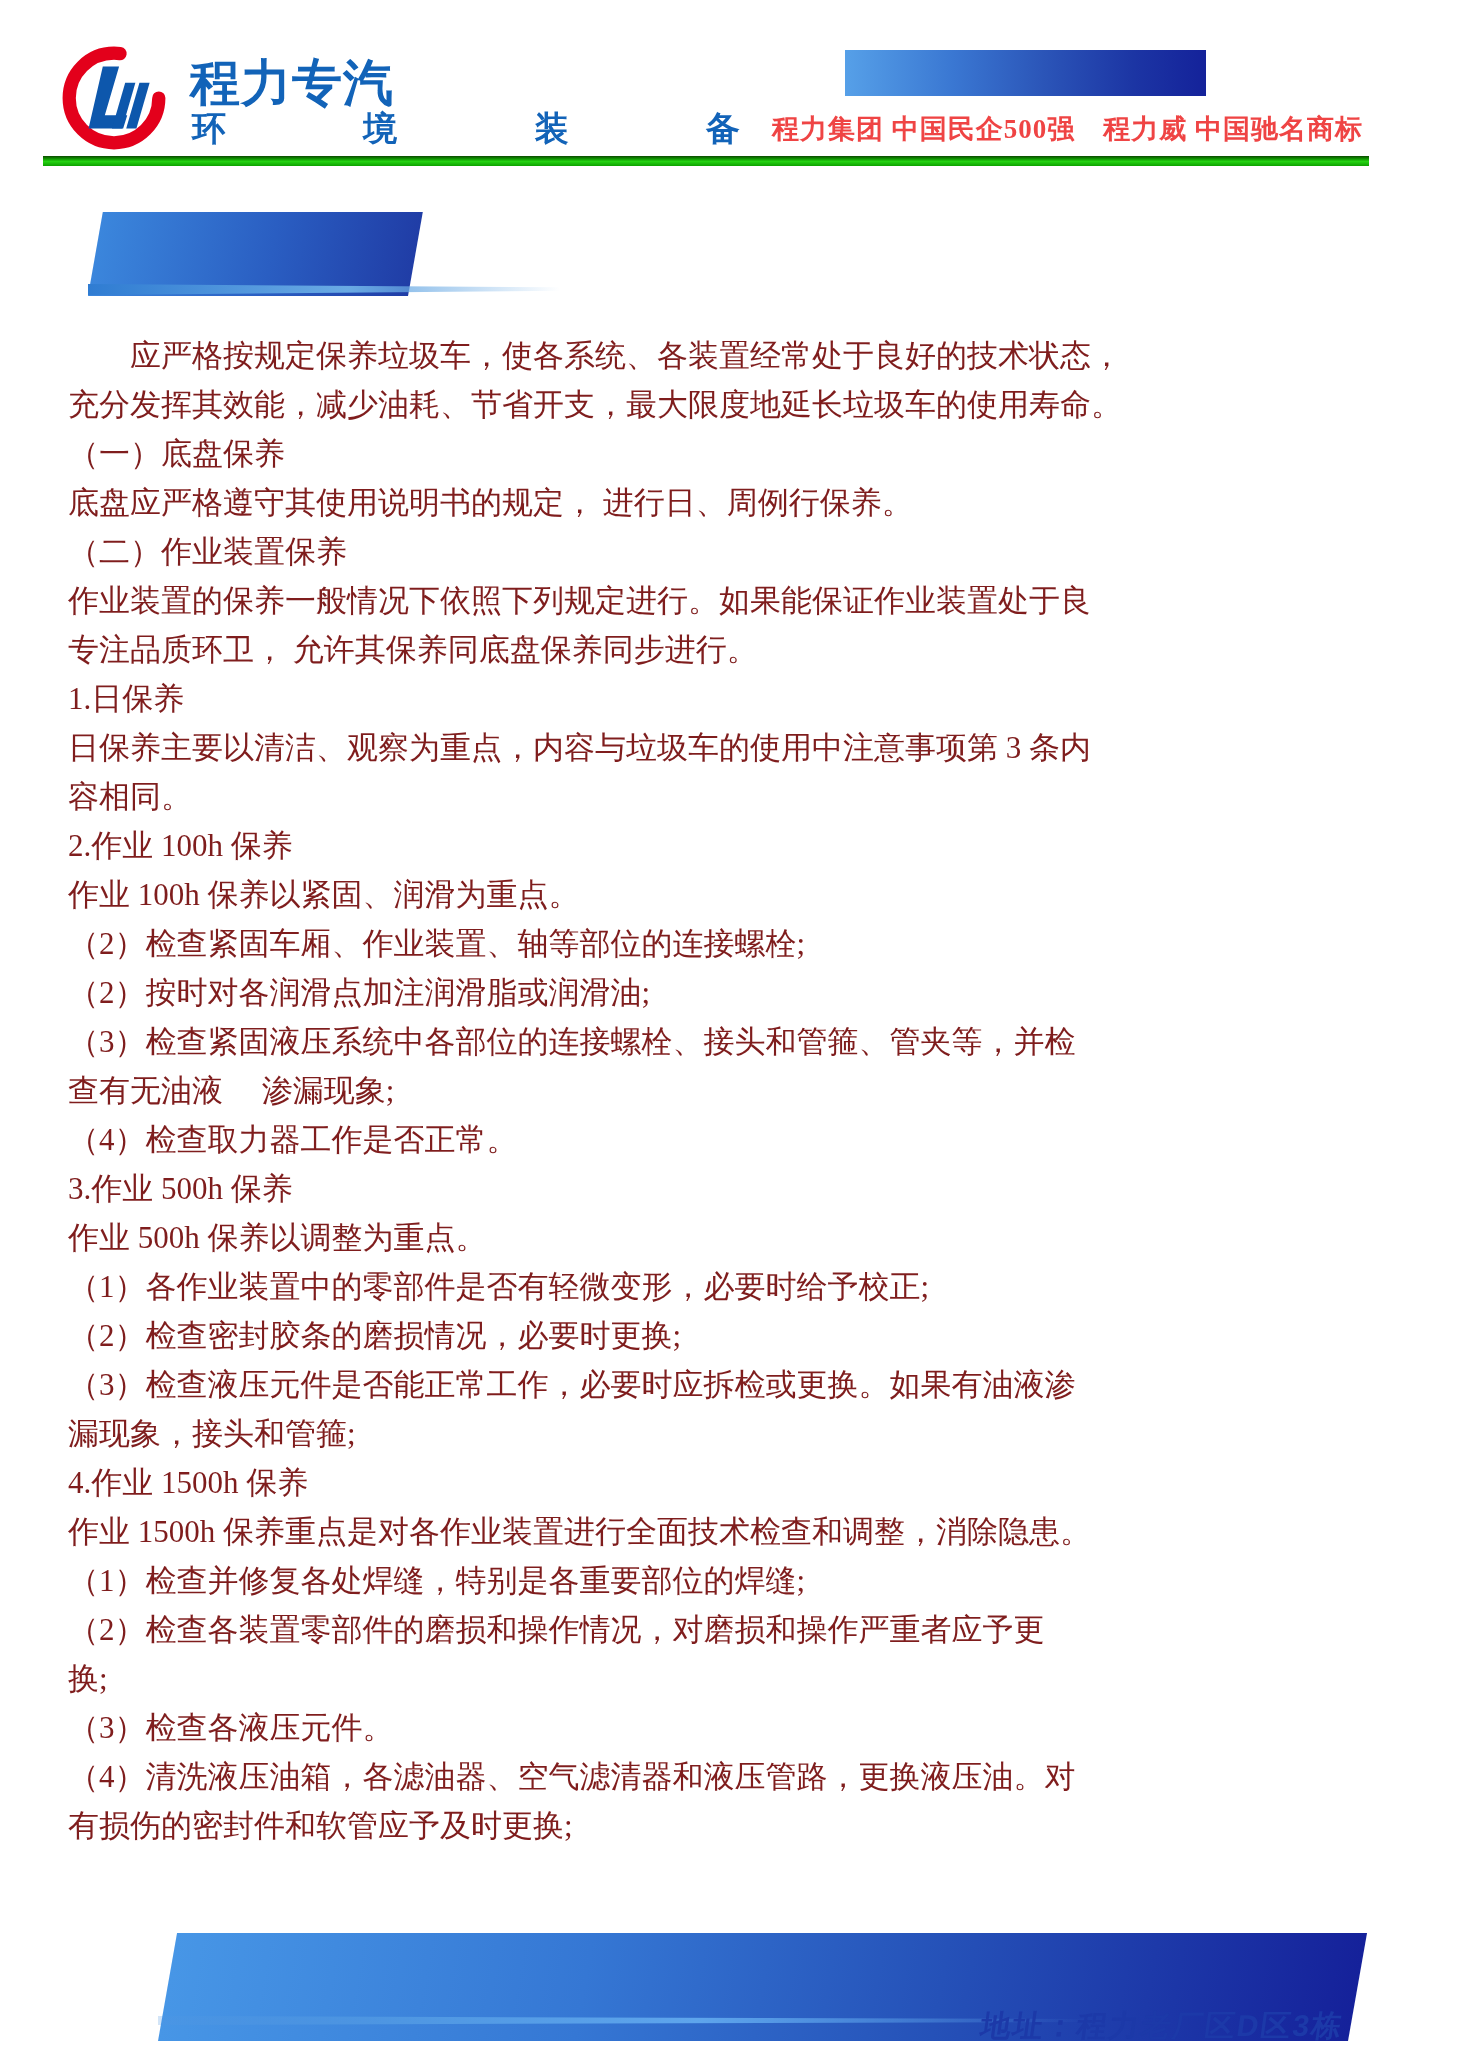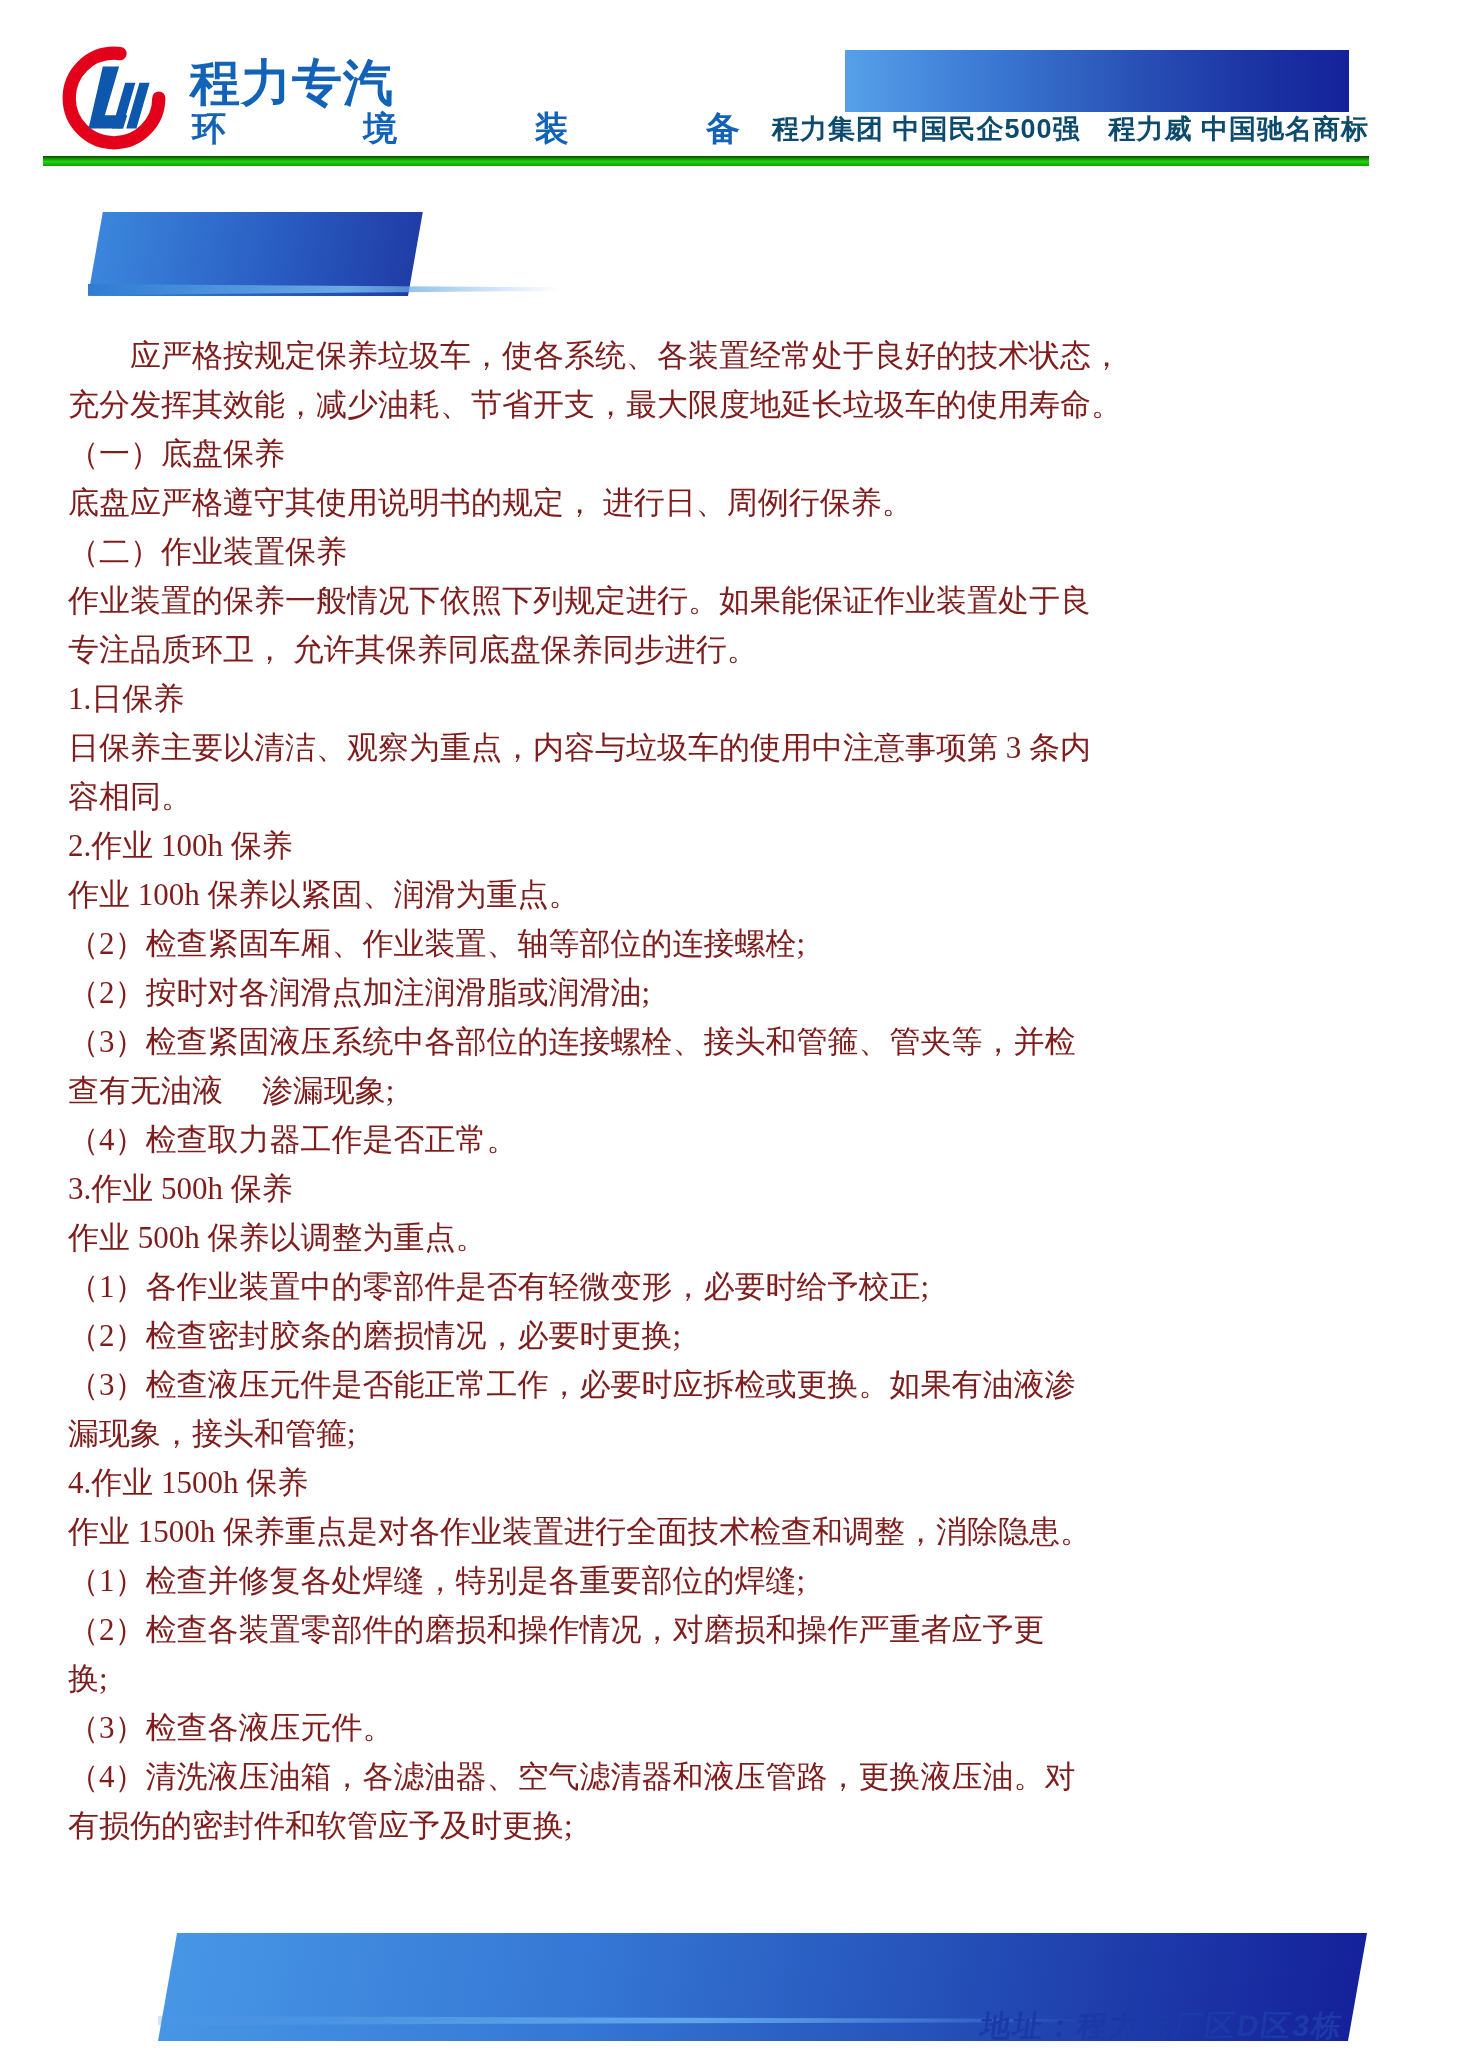--- a/index.html
+++ b/index.html
@@ -17,27 +17,26 @@
   .brand-subtext{
     position:absolute;left:192px;top:106px;width:548px;
     display:flex;justify-content:space-between;
     font-size:34px;font-weight:bold;color:#1263b8;white-space:nowrap;
   }
   .grad-text{
     -webkit-background-clip:text;background-clip:text;color:transparent;
   }
   .slogan{
     position:absolute;left:845px;top:50px;
-    font-size:46px;font-weight:bold;white-space:nowrap;
+    font-size:34px;font-weight:bold;white-space:nowrap;
     background:linear-gradient(90deg,#56a0e8 0%,#3a77d2 30%,#2b55b8 55%,#1c35a4 80%,#14229a 100%);
-    padding-left:16px;
   }
   .tagline{
     position:absolute;left:772px;top:111px;
-    font-size:27px;font-weight:bold;color:#0c4a6e;white-space:nowrap;letter-spacing:1px;
+    font-size:27px;font-weight:bold;color:#ef4444;white-space:nowrap;letter-spacing:1px;font-family:Liberation Serif, serif;
   }
   .green-divider{
     position:absolute;left:43px;top:156px;width:1326px;height:10px;
     background:linear-gradient(180deg,#0c4a00 0%,#0f8c00 25%,#25d312 55%,#0ea000 100%);
   }
   
   .page-title{
     position:absolute;left:88px;top:212px;
     font-size:62px;font-weight:bold;letter-spacing:18px;white-space:nowrap;
     transform:skewX(-10deg);transform-origin:left bottom;

